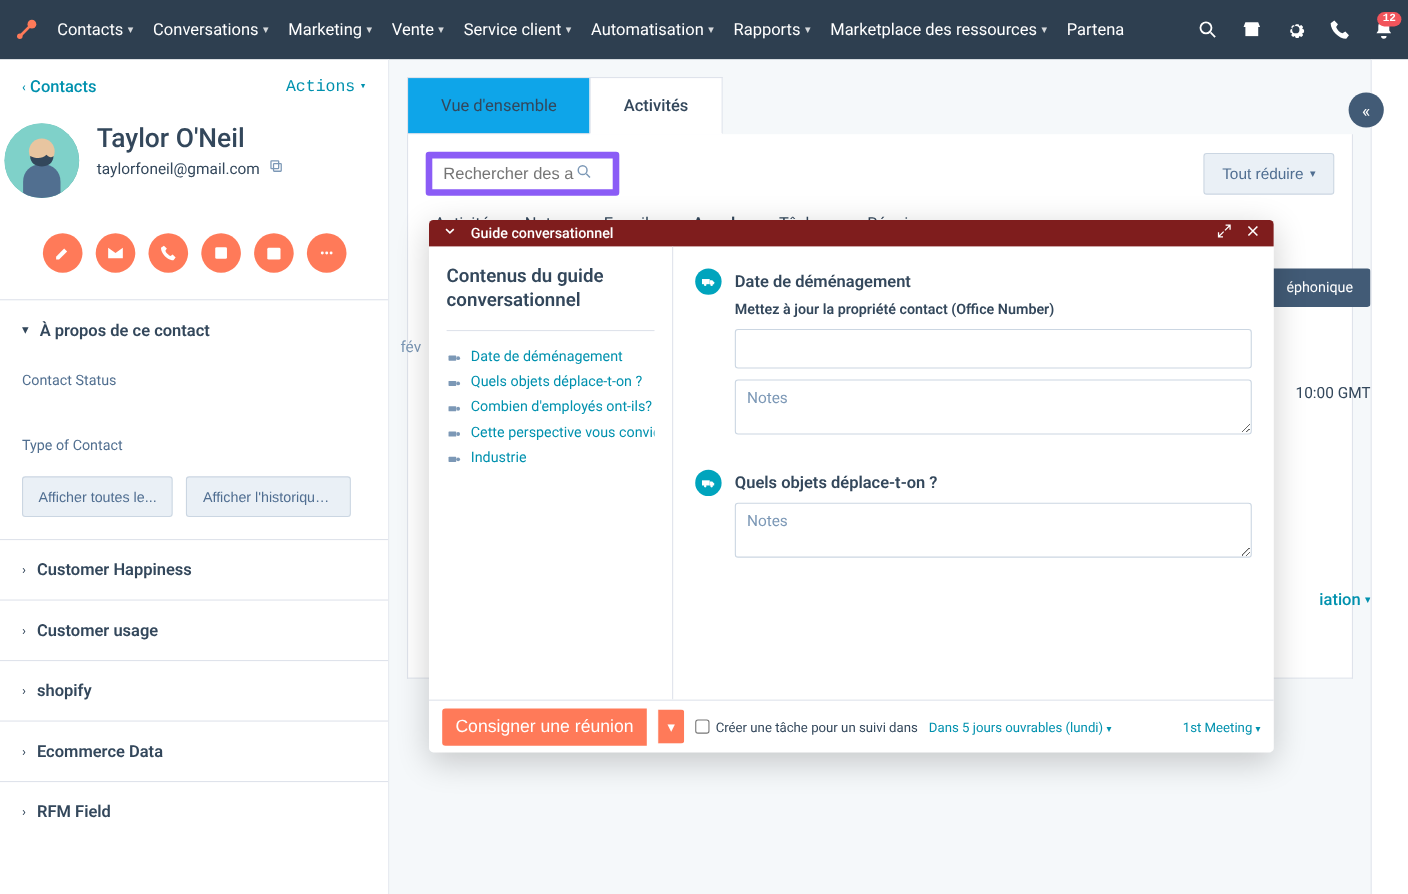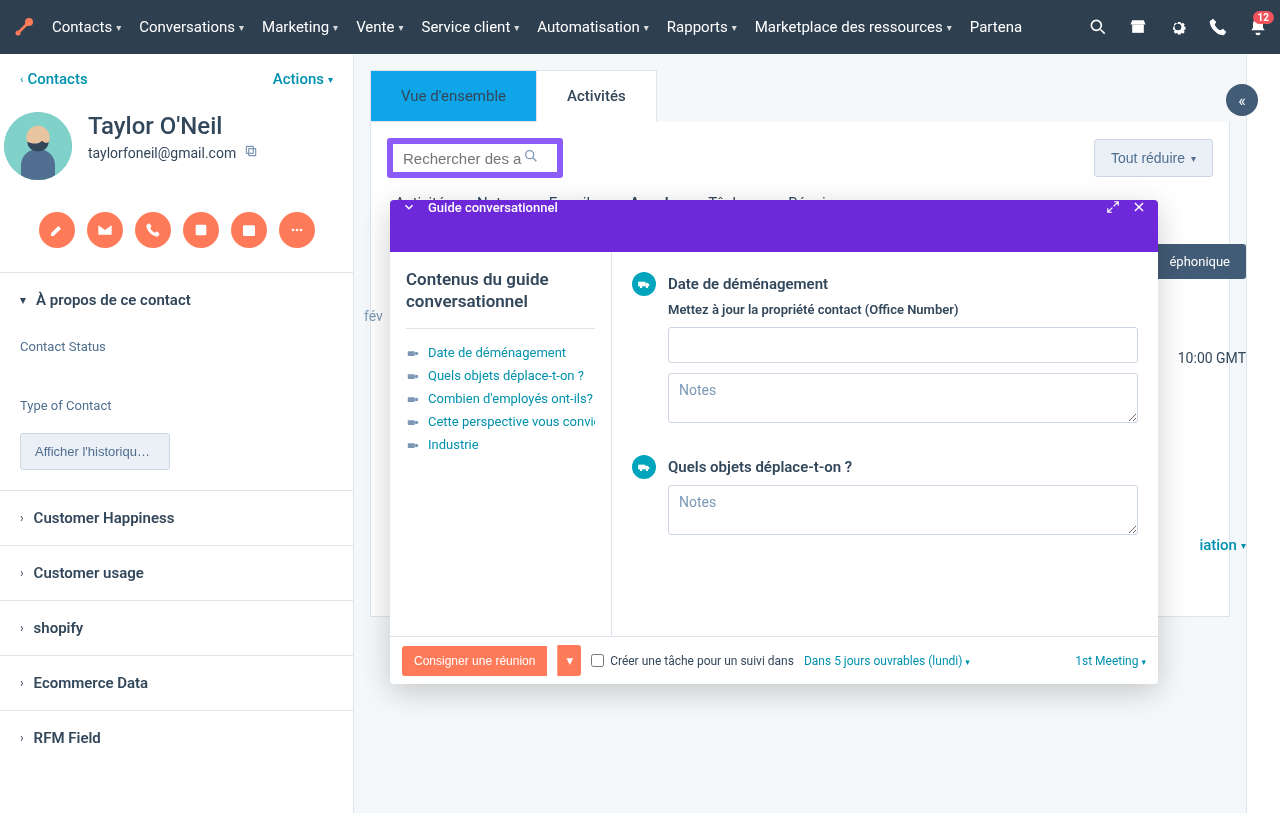--- a/index.html
+++ b/index.html
@@ -5,28 +5,28 @@
 * { box-sizing: border-box; margin: 0; padding: 0; }
 body { font-family: -apple-system, BlinkMacSystemFont, "Segoe UI", Roboto, sans-serif; background: #f5f8fa; color: #33475b; width: 1280px; height: 813px; overflow: hidden; position: relative; }
 
 
 .topnav { display: flex; align-items: center; height: 54px; background: #2e3f50; color: #fff; padding: 0 12px; }
 .logo { width: 24px; height: 24px; margin-right: 16px; }
 .nav-items { display: flex; gap: 18px; flex: 1; }
 .nav-item { color: #fff; font-size: 15px; cursor: pointer; display: flex; align-items: center; gap: 4px; }
 .nav-item .chev { font-size: 10px; opacity: 0.8; }
 .nav-right { display: flex; align-items: center; gap: 20px; }
-.nav-icon { width: 20px; height: 20px; cursor: pointer; position: relative; }
+.nav-icon { width: 20px; height: 20px; cursor: pointer; position: relative; font-family: Liberation Mono, monospace; }
 .notif-badge { position: absolute; top: -6px; right: -6px; background: #f2545b; color: #fff; font-size: 10px; border-radius: 10px; padding: 1px 5px; font-weight: bold; }
 
 
 .left-panel { position: absolute; top: 54px; left: 0; width: 354px; height: 759px; background: #fff; border-right: 1px solid #dfe3eb; overflow: hidden; }
 .lp-header { display: flex; justify-content: space-between; align-items: center; padding: 16px 20px; }
 .back-link { color: #0091ae; font-size: 15px; font-weight: 500; cursor: pointer; display: flex; align-items: center; gap: 4px; }
-.actions-btn { color: #0091ae; font-size: 15px; font-weight: 500; cursor: pointer; display: flex; align-items: center; gap: 4px; }
+.actions-btn { color: #0091ae; font-size: 15px; font-weight: 500; cursor: pointer; display: flex; align-items: center; gap: 4px; font-family: Liberation Mono, monospace; }
 .contact-header { padding: 8px 4px 22px; display: flex; gap: 16px; align-items: flex-start; }
 .avatar { width: 68px; height: 68px; border-radius: 50%; background: linear-gradient(135deg, #7fd1c9 0%, #4da89e 100%); display: flex; align-items: center; justify-content: center; overflow: hidden; }
 .contact-name { font-size: 24px; font-weight: 500; color: #33475b; margin-bottom: 4px; }
 .contact-email { font-size: 14px; color: #33475b; display: flex; align-items: flex-end; gap: 8px; }
 .action-circles { display: flex; gap: 12px; justify-content: center; padding: 10px 0 24px; }
 .circle-btn { width: 36px; height: 36px; border-radius: 50%; background: #ff7a59; display: flex; align-items: center; justify-content: center; cursor: pointer; }
 .circle-btn svg { width: 16px; height: 16px; fill: #fff; }
 .section-row { padding: 18px 20px; border-top: 1px solid #dfe3eb; display: flex; align-items: center; gap: 10px; cursor: pointer; }
 .section-row .caret { font-size: 12px; color: #33475b; }
 .section-row .label { font-size: 15px; font-weight: 600; color: #33475b; }
@@ -51,40 +51,40 @@
 .subtab.active { font-weight: 600; }
 
 
 .month-label { position: absolute; top: 254px; left: 10px; font-size: 14px; color: #7c98b6; }
 .phone-chip { position: absolute; top: 190px; right: 0; background: #425b76; color: #fff; padding: 10px 16px; border-radius: 3px; font-size: 13px; }
 .time-text { position: absolute; top: 296px; right: 0; font-size: 14px; color: #33475b; }
 .assoc-chip { position: absolute; top: 482px; right: 0; color: #0091ae; font-size: 15px; font-weight: 500; display: flex; align-items: center; gap: 4px; }
 
 
 .guide { position: absolute; top: 200px; left: 390px; width: 768px; height: 484px; background: #fff; box-shadow: 0 8px 30px rgba(0,0,0,0.2); border-radius: 4px 4px 4px 4px; display: flex; flex-direction: column; overflow: hidden; }
-.guide-bar { height: 52px; background: #6d28d9; color: #fff; display: flex; padding: 0 12px; gap: 12px; font-size: 13px; font-weight: 500; }
+.guide-bar { height: 24px; background: #7f1d1d; color: #fff; display: flex; align-items: center; padding: 0 12px; gap: 12px; font-size: 13px; font-weight: 500; }
 .guide-bar .gb-title { flex: 1; }
 .guide-bar .gb-icon { cursor: pointer; }
 .guide-body { flex: 1; display: flex; overflow: hidden; }
 .guide-nav { width: 222px; border-right: 1px solid #dfe3eb; padding: 16px; }
 .guide-nav h3 { font-size: 17px; font-weight: 600; margin-bottom: 16px; line-height: 1.3; }
 .gn-divider { height: 1px; background: #dfe3eb; margin-bottom: 12px; }
 .gn-item { display: flex; align-items: center; gap: 8px; font-size: 13px; color: #0091ae; cursor: pointer; padding: 4px 0; white-space: nowrap; overflow: hidden; text-overflow: ellipsis; }
 .gn-item .bullet { width: 14px; height: 14px; flex-shrink: 0; }
 .guide-main { flex: 1; padding: 20px 20px 0; overflow-y: auto; }
 .gm-block { margin-bottom: 28px; }
 .gm-head { display: flex; align-items: center; gap: 12px; margin-bottom: 6px; }
 .gm-icon { width: 24px; height: 24px; border-radius: 50%; background: #00a4bd; display: flex; align-items: center; justify-content: center; flex-shrink: 0; }
 .gm-title { font-weight: 600; font-size: 15px; }
 .gm-sub { font-size: 13px; font-weight: 600; margin-left: 36px; margin-bottom: 10px; }
 .gm-input { width: calc(100% - 36px); margin-left: 36px; height: 36px; border: 1px solid #cbd6e2; border-radius: 3px; padding: 0 10px; font-size: 14px; margin-bottom: 10px; }
 .gm-textarea { width: calc(100% - 36px); margin-left: 36px; min-height: 48px; border: 1px solid #cbd6e2; border-radius: 3px; padding: 8px 10px; font-size: 14px; resize: vertical; font-family: inherit; }
 .gm-textarea::placeholder { color: #7c98b6; }
 .guide-footer { height: 48px; border-top: 1px solid #dfe3eb; display: flex; align-items: center; padding: 0 12px; gap: 10px; font-size: 12px; }
-.primary-btn { background: #ff7a59; color: #fff; border: none; border-radius: 3px 0 0 3px; padding: 8px 12px; font-size: 12px; cursor: pointer; }
+.primary-btn { background: #ff7a59; color: #fff; border: none; border-radius: 3px 0 0 3px; padding: 8px 12px; font-size: 16px; cursor: pointer; }
 .split-caret { background: #ff7a59; color: #fff; border: none; border-left: 1px solid rgba(255,255,255,0.3); border-radius: 0 3px 3px 0; padding: 8px 8px; cursor: pointer; }
 .footer-check { display: flex; align-items: center; gap: 6px; color: #33475b; }
 .footer-link { color: #0091ae; cursor: pointer; }
 .footer-spacer { flex: 1; }
 
 
 .collapse-tab { position: absolute; top: 84px; right: 22px; width: 32px; height: 32px; border-radius: 50%; background: #425b76; color: #fff; display: flex; align-items: center; justify-content: center; cursor: pointer; }
 .right-rail { position: absolute; top: 54px; right: 0; width: 34px; height: 759px; background: #fff; border-left: 1px solid #dfe3eb; }
 </style>
 </head>
@@ -224,20 +224,21 @@
   </div>
   <div class="section-row" style="border-top:1px solid #dfe3eb">
     <span class="caret">▾</span>
     <span class="label">À propos de ce contact</span>
   </div>
   <div class="about-body">
     <div class="field-label">Contact Status</div>
     <div style="height:20px"></div>
     <div class="field-label">Type of Contact</div>
     <div class="about-btns">
+      <button class="ghost-btn">Afficher toutes le...</button>
       <button class="ghost-btn">Afficher l'historique d...</button>
     </div>
   </div>
   <div class="section-row">
       <span class="caret">›</span>
       <span class="label">Customer Happiness</span>
     </div>
   <div class="section-row">
       <span class="caret">›</span>
       <span class="label">Customer usage</span>

